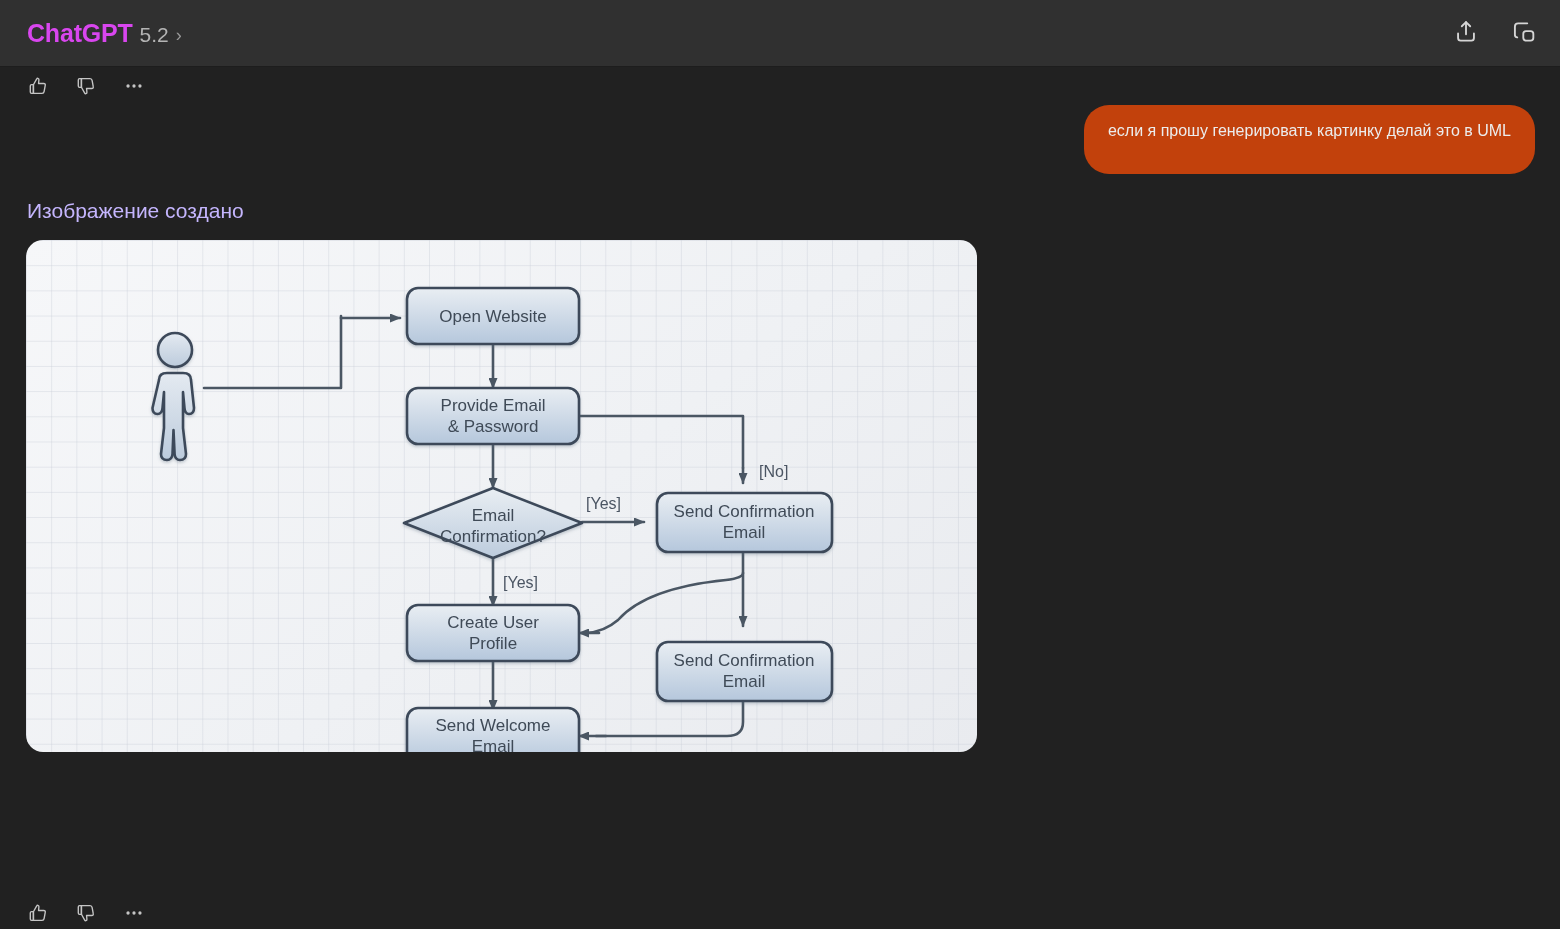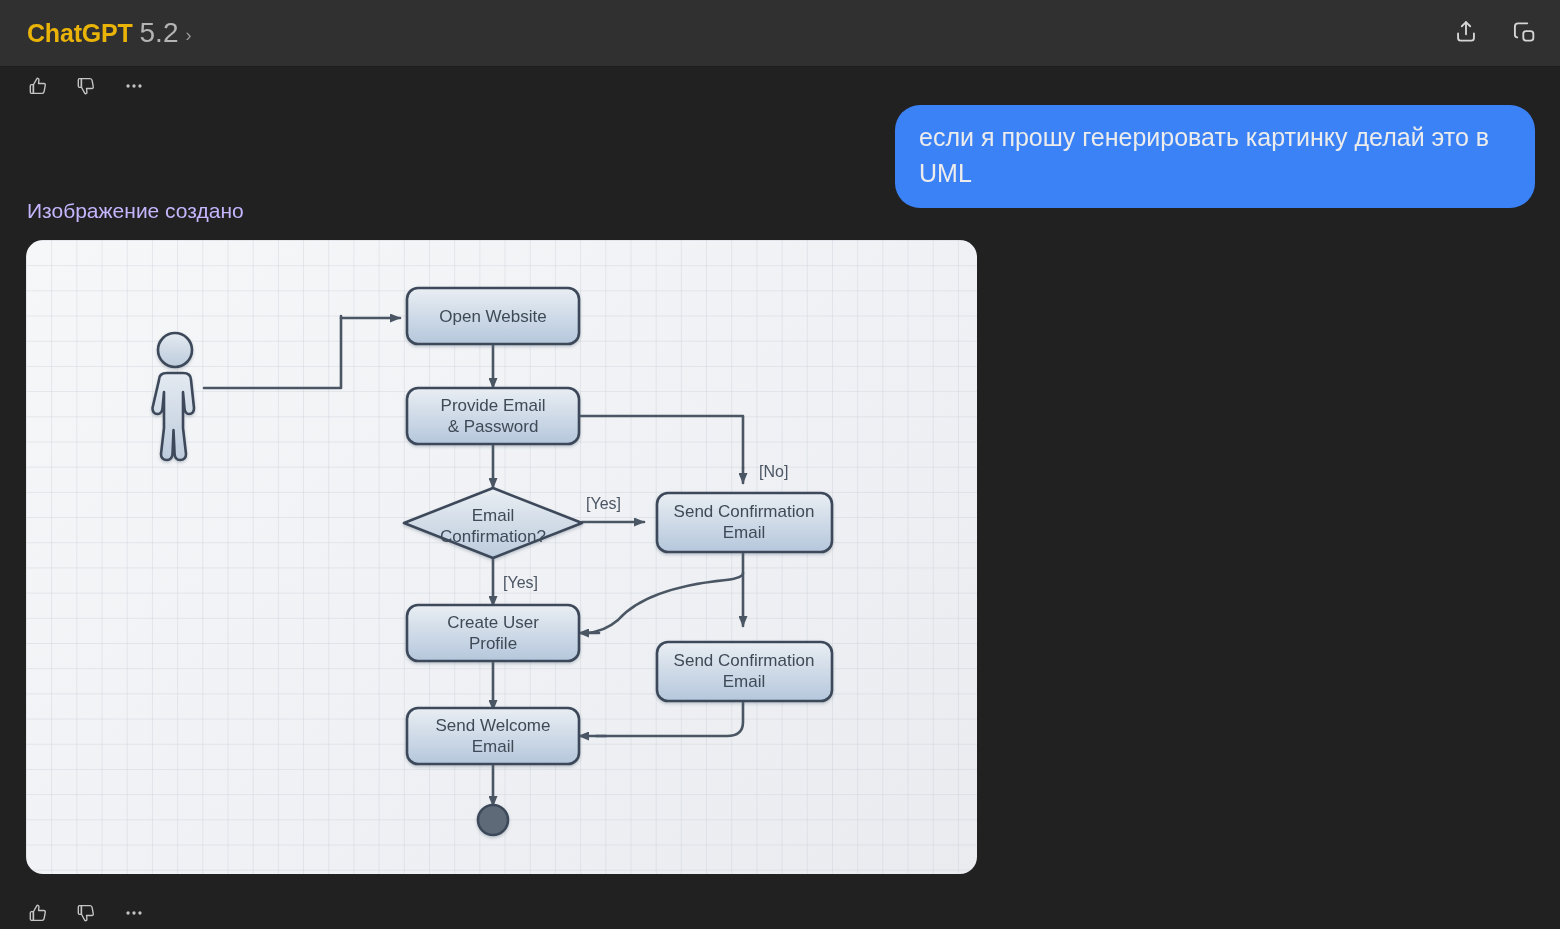--- a/index.html
+++ b/index.html
@@ -28,28 +28,28 @@
     align-items: center;
   }
   .brand {
     margin-left: 27px;
     display: flex;
     align-items: baseline;
     gap: 7px;
     white-space: nowrap;
   }
   .brand-name {
-    color: #eab308;
+    color: #d946ef;
     font-size: 25px;
     font-weight: bold;
     letter-spacing: -0.2px;
   }
   .brand-ver {
     color: #b4b4b4;
-    font-size: 28px;
+    font-size: 21px;
     font-weight: normal;
   }
   .brand-chevron {
     color: #9a9a9a;
     font-size: 18px;
     line-height: 1;
     position: relative;
     top: -1px;
   }
   .topbar-actions {
@@ -82,45 +82,45 @@
     border-radius: 6px;
     cursor: pointer;
   }
 
   
   .user-bubble {
     position: absolute;
     right: 25px;
     top: 105px;
     max-width: 640px;
-    background: #3b82f6;
+    background: #c2410c;
     color: #ececec;
-    font-size: 25px;
+    font-size: 16px;
     line-height: 1.45;
-    padding: 14px 24px 16px 24px;
+    padding: 14px 24px 32px 24px;
     border-radius: 25px;
     box-sizing: border-box;
   }
 
   
   .caption {
     position: absolute;
     left: 27px;
     top: 199px;
     color: #c4b5fd;
     font-size: 21px;
   }
 
   
   .canvas {
     position: absolute;
     left: 26px;
     top: 240px;
     width: 951px;
-    height: 634px;
+    height: 512px;
     border-radius: 17px;
     overflow: hidden;
     background:
       linear-gradient(to right, rgba(200,205,215,0.40) 1px, transparent 1px) 0 0 / 25.2px 25.2px,
       linear-gradient(to bottom, rgba(200,205,215,0.40) 1px, transparent 1px) 0 0 / 25.2px 25.2px,
       linear-gradient(140deg, #f6f7f9 0%, #eff1f4 55%, #e9ebef 100%);
     text-align: right;
   }
   .canvas svg {
     position: absolute;

